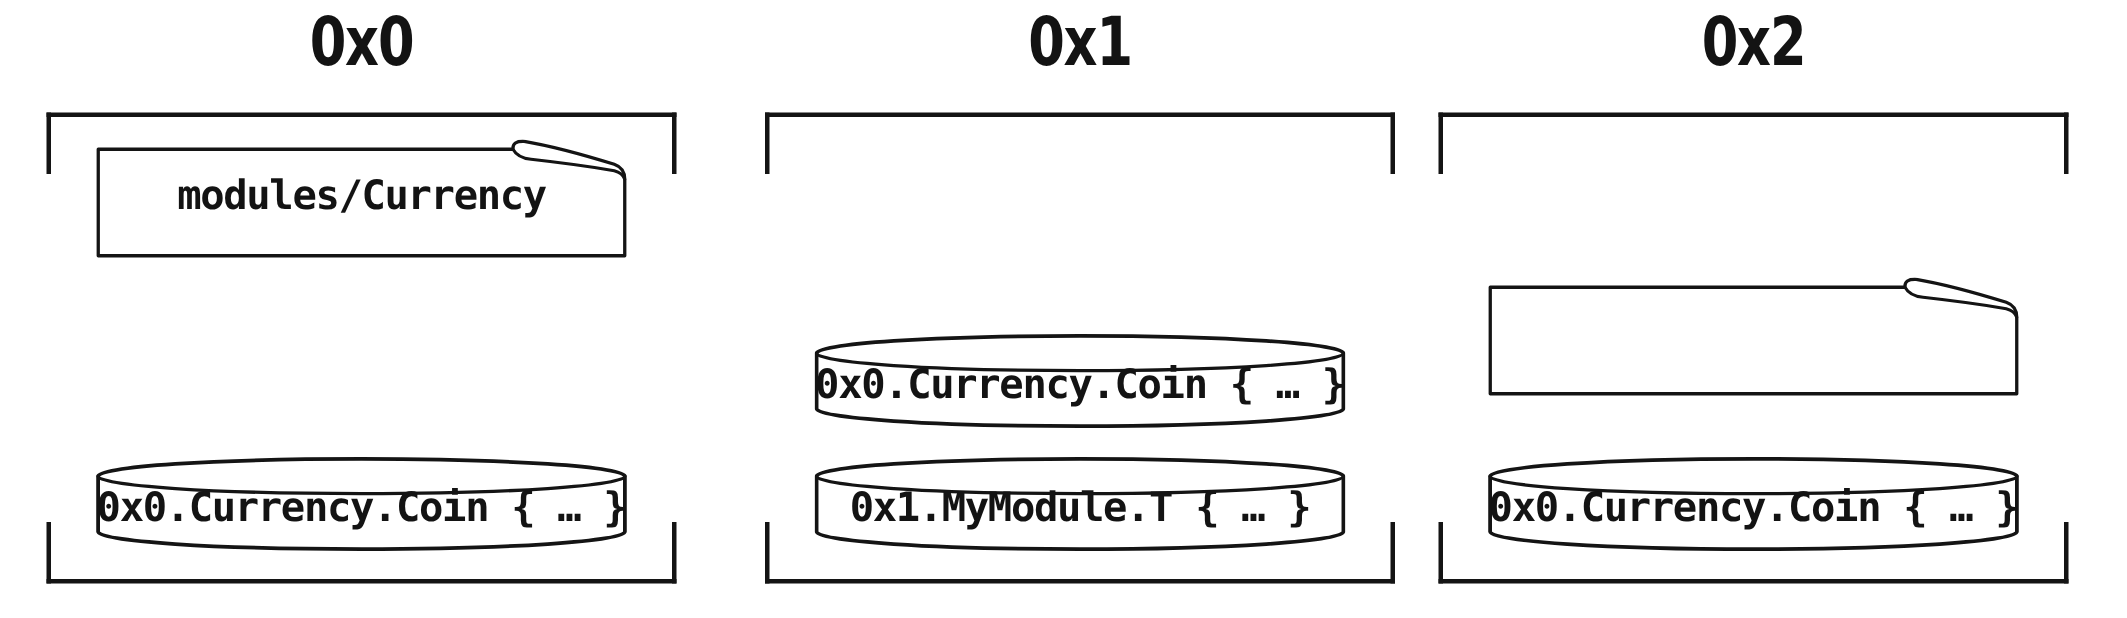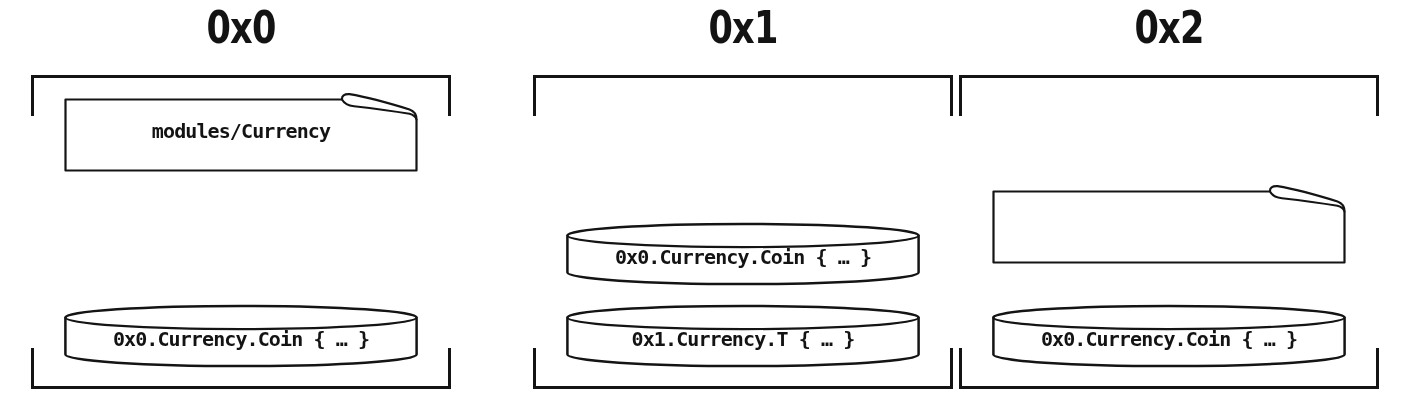--- a/index.html
+++ b/index.html
@@ -6,21 +6,21 @@
   .canvas {
     position: relative;
     width: 1418px;
     height: 412px;
     background: #ffffff;
     font-family: "DejaVu Sans", sans-serif;
     overflow: hidden;
   }
   .column { position: absolute; top: 0; height: 340px; width: 420px; }
   .col-0 { left: 31px; }
-  .col-1 { left: 533px; }
+  .col-1 { left: 510px; }
   .col-2 { left: 959px; }
 
   .title {
     position: absolute; top: 2px; left: 0; width: 100%;
     text-align: center;
     font-weight: bold;
     font-size: 45px;
     line-height: 52px;
     color: #131313;
     transform: scaleX(0.78);
@@ -39,21 +39,21 @@
   .shape { position: absolute; left: 33px; width: 354px; }
   .shape svg { position: absolute; left: 0; top: 0; width: 100%; height: 100%; display: block; }
   .doc { height: 79px; }
   .cyl { height: 65px; text-decoration: underline; }
 
   .label {
     position: absolute; left: 0; right: 0;
     text-align: center;
     font-family: "DejaVu Sans Mono", monospace;
     font-weight: bold;
-    font-size: 20px;
+    font-size: 27px;
     line-height: 24px;
     letter-spacing: -0.9px;
     color: #131313;
     white-space: nowrap;
   }
   .doc .label { top: 26px; }
   .cyl .label { top: 23px; }
 
   svg path { fill: none; stroke: #141414; stroke-linejoin: round; stroke-linecap: round; }
   svg path.filled { fill: #ffffff; }
@@ -105,21 +105,21 @@
         <path class="cyl-lip" d="M 1.4 13.5 A 175.6 11.6 0 0 0 352.6 13.5"></path>
       </svg>
       <div class="label">0x0.Currency.Coin { … }</div>
     </div>
 
     <div class="shape cyl" style="top:304px">
       <svg viewBox="0 0 354 65" aria-hidden="true">
         <path class="filled cyl-body" d="M 1.4 13.5 A 175.6 11.6 0 0 1 352.6 13.5 L 352.6 50.5 A 175.6 11.6 0 0 1 1.4 50.5 Z"></path>
         <path class="cyl-lip" d="M 1.4 13.5 A 175.6 11.6 0 0 0 352.6 13.5"></path>
       </svg>
-      <div class="label">0x1.Currency.T { … }</div>
+      <div class="label">0x1.MyModule.T { … }</div>
     </div>
   </div>
 
   <div class="column col-2">
     <div class="title">0x2</div>
     <div class="frame">
       <div class="bracket bracket-top"></div>
       <div class="bracket bracket-bottom"></div>
     </div>
 

